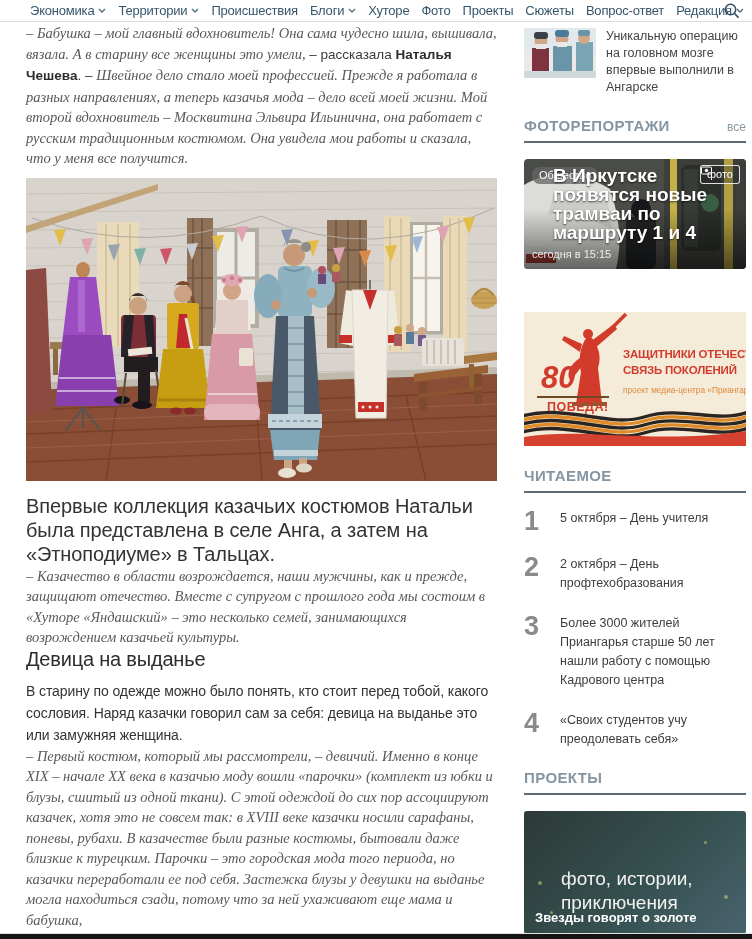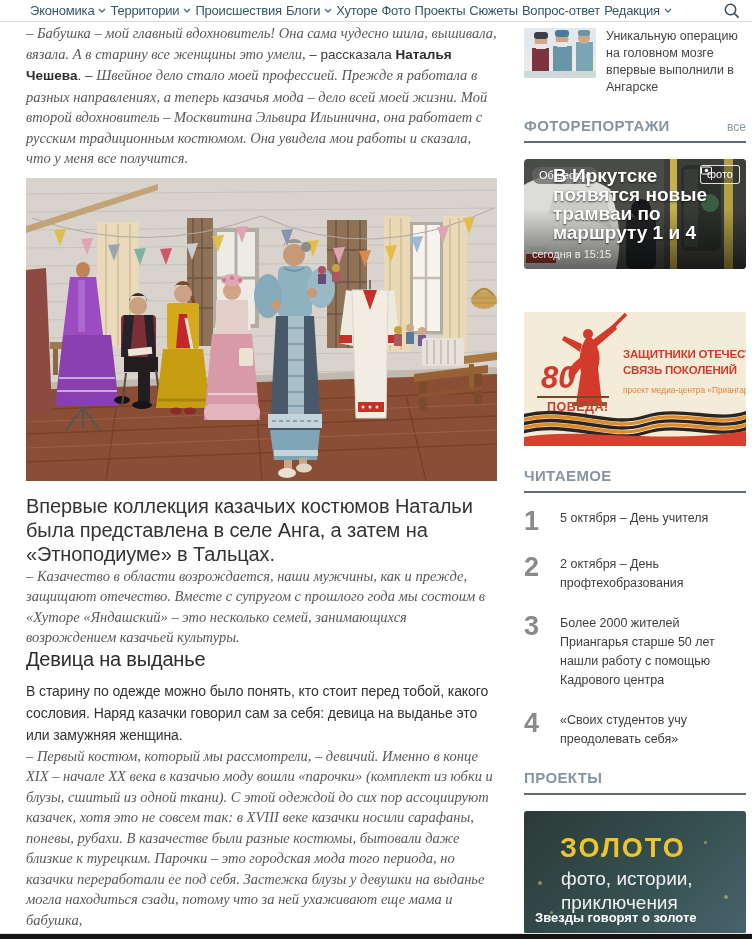--- a/index.html
+++ b/index.html
@@ -3,21 +3,21 @@
 <meta charset="utf-8">
 <style>
   * { margin:0; padding:0; box-sizing:border-box; }
   html,body { background:#ffffff; }
   body { font-family:"Liberation Sans", sans-serif; }
   .page { position:relative; width:752px; height:939px; overflow:hidden; background:#fff; }
 
   
   .nav { position:absolute; top:0; left:0; width:752px; height:22px;
          border-bottom:1px solid #dcdcdc; display:flex; align-items:center;
-         padding-left:30px; gap:4px; background:#fff; z-index:5; }
+         padding-left:30px; gap:12px; background:#fff; z-index:5; }
   .nav-item { display:inline-flex; align-items:center; gap:4px; cursor:pointer;
               font-size:13px; letter-spacing:-0.2px; color:#36566c; text-decoration:none; white-space:nowrap; }
   .search-btn { position:absolute; right:12px; top:2px; cursor:pointer; }
 
   
   .main { position:absolute; left:26px; top:23px; width:471px; }
   p.quote { font-family:"Liberation Serif", serif; font-style:italic;
             font-size:14.5px; line-height:20.5px; color:#585858; margin-top:0; }
   .attrib { font-family:"Liberation Sans", sans-serif; font-style:normal;
             font-size:13.5px; color:#3a3a3a; }
@@ -495,40 +495,39 @@
       <li>
         <span class="num">1</span>
         <span class="txt">5 октября – День учителя</span>
       </li>
       <li>
         <span class="num">2</span>
         <span class="txt">2 октября – День профтехобразования</span>
       </li>
       <li>
         <span class="num">3</span>
-        <span class="txt">Более 2000 жителей Приангарья старше 50 лет нашли работу с помощью Кадрового центра</span>
+        <span class="txt">Более 3000 жителей Приангарья старше 50 лет нашли работу с помощью Кадрового центра</span>
       </li>
       <li>
         <span class="num">4</span>
         <span class="txt">«Своих студентов учу преодолевать себя»</span>
       </li>
     </ol>
 
     <div class="side-header" style="margin-top:0;">
       <h3>ПРОЕКТЫ</h3>
     </div>
     <div class="rule"></div>
 
     <div class="gold-card">
       <span class="spark" style="left:14px;top:70px;width:4px;height:4px;"></span>
       <span class="spark" style="left:26px;top:100px;width:3px;height:3px;"></span>
       <span class="spark" style="left:180px;top:30px;width:3px;height:3px;"></span>
       <span class="spark" style="left:200px;top:84px;width:4px;height:4px;"></span>
       <span class="spark" style="left:120px;top:108px;width:3px;height:3px;"></span>
-      <div class="gold-title">ЗОЛОТО</div>
       <div class="gold-sub">
         <div>фото, истории,</div>
         <div>приключения</div>
       </div>
       <div class="gold-foot">Звезды говорят о золоте</div>
     </div>
 
   </aside>
 
   <div class="page-bottom-line"></div>

